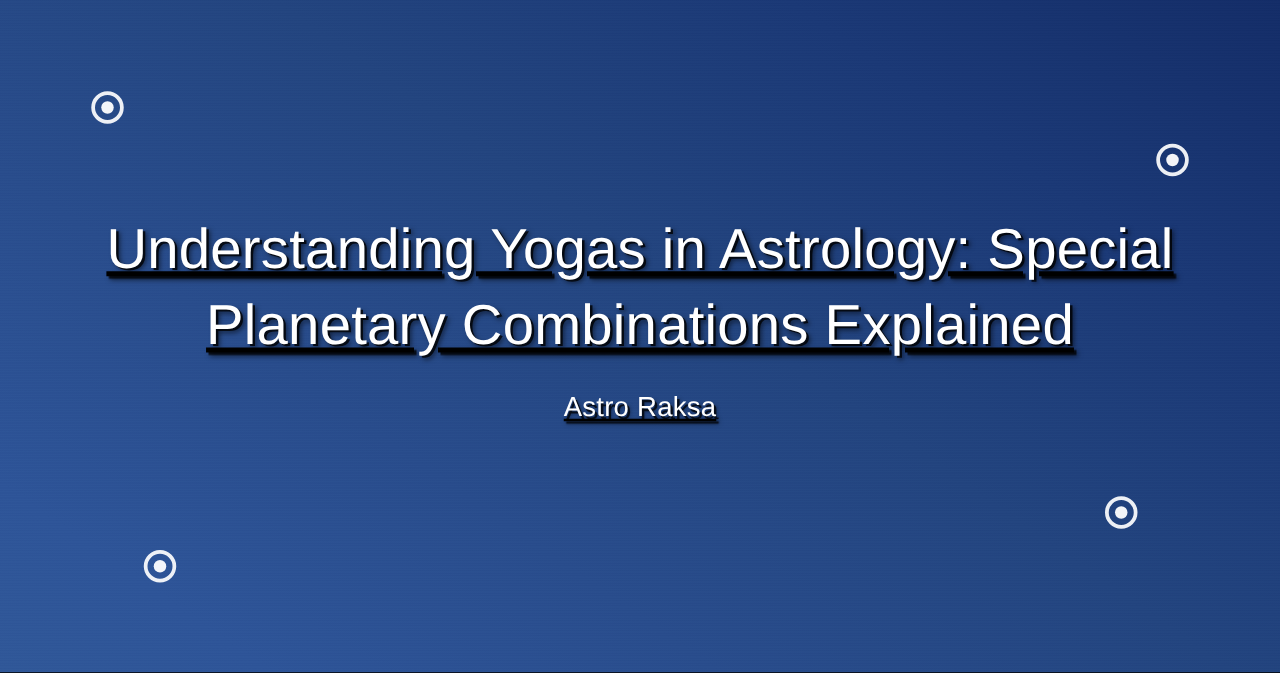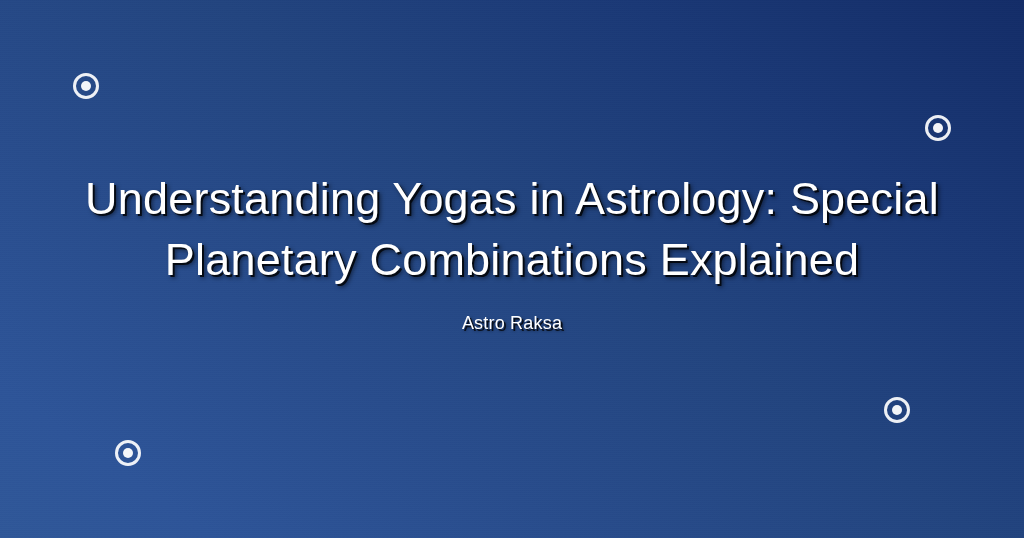--- a/index.html
+++ b/index.html
@@ -61,39 +61,40 @@
   
   .content {
     position: absolute;
     left: 0;
     right: 0;
     top: 168px;
     z-index: 3;
     text-align: center;
     padding: 0 28px;
     box-sizing: border-box;
+    text-decoration: underline;
   }
 
   .title {
     margin: 0;
     color: #ffffff;
     font-size: 45px;
     font-weight: 400;
     line-height: 1.36;
     letter-spacing: 0.2px;
     text-shadow:
       2px 2px 0 rgba(0,0,0,0.78),
       3px 3px 4px rgba(0,0,0,0.55);
     white-space: pre-line;
   }
 
   .subtitle {
     margin: 22px 0 0 0;
     color: #ffffff;
-    font-size: 18px;
+    font-size: 22px;
     font-weight: 400;
     line-height: 1.3;
     letter-spacing: 0.2px;
     text-shadow:
       2px 2px 0 rgba(0,0,0,0.72),
       2px 2px 3px rgba(0,0,0,0.5);
   }
 </style>
 </head>
 <body>

